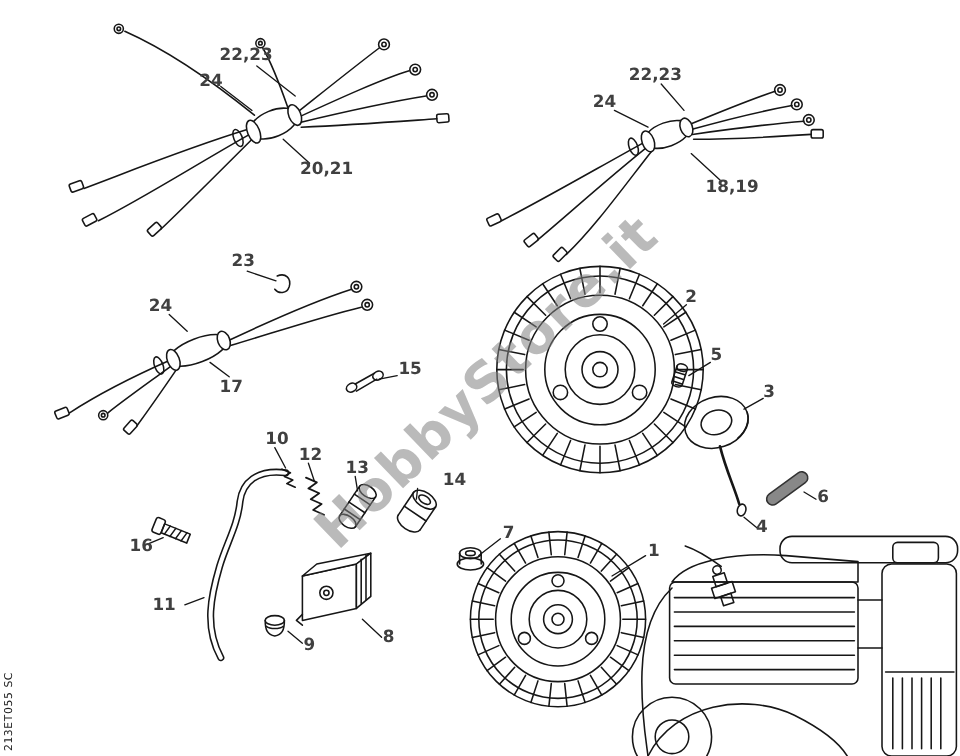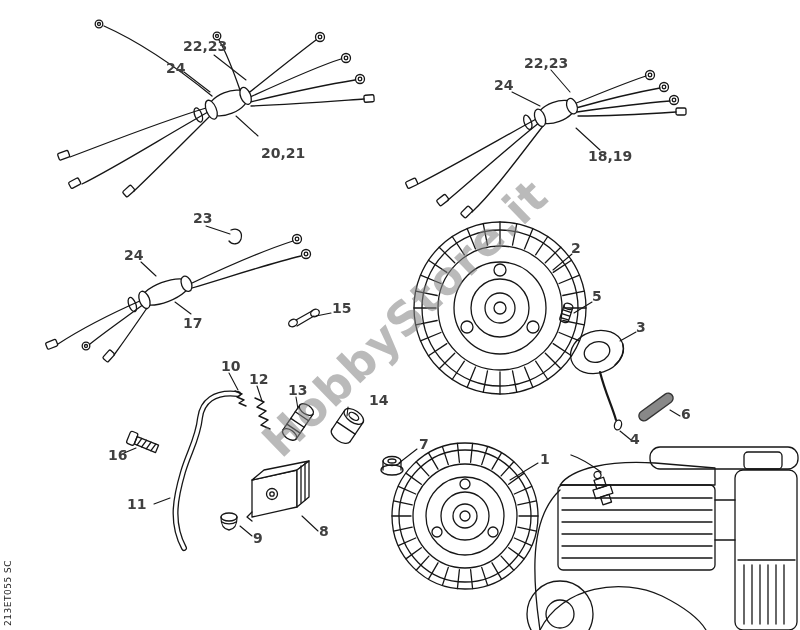--- a/index.html
+++ b/index.html
@@ -364,21 +364,21 @@
       </g>
     </g>
   </svg>
 
   <div class="watermark">HobbyStore.it</div>
 
   <div class="sheet-code">213ET055 SC</div>
 
   <span class="callout" style="left:183px; top:38px;">22,23</span>
   <span class="callout" style="left:166px; top:60px;">24</span>
-  <span class="callout" style="left:261px; top:133px;margin-top:12px;">20,21</span>
+  <span class="callout" style="left:250px; top:133px;">20,21</span>
   <span class="callout" style="left:524px; top:55px;">22,23</span>
   <span class="callout" style="left:494px; top:77px;">24</span>
   <span class="callout" style="left:588px; top:148px;">18,19</span>
   <span class="callout" style="left:193px; top:210px;">23</span>
   <span class="callout" style="left:124px; top:247px;">24</span>
   <span class="callout" style="left:183px; top:315px;">17</span>
   <span class="callout" style="left:332px; top:300px;text-align:right;">15</span>
   <span class="callout" style="left:571px; top:240px;">2</span>
   <span class="callout" style="left:592px; top:288px;">5</span>
   <span class="callout" style="left:636px; top:319px;">3</span>

